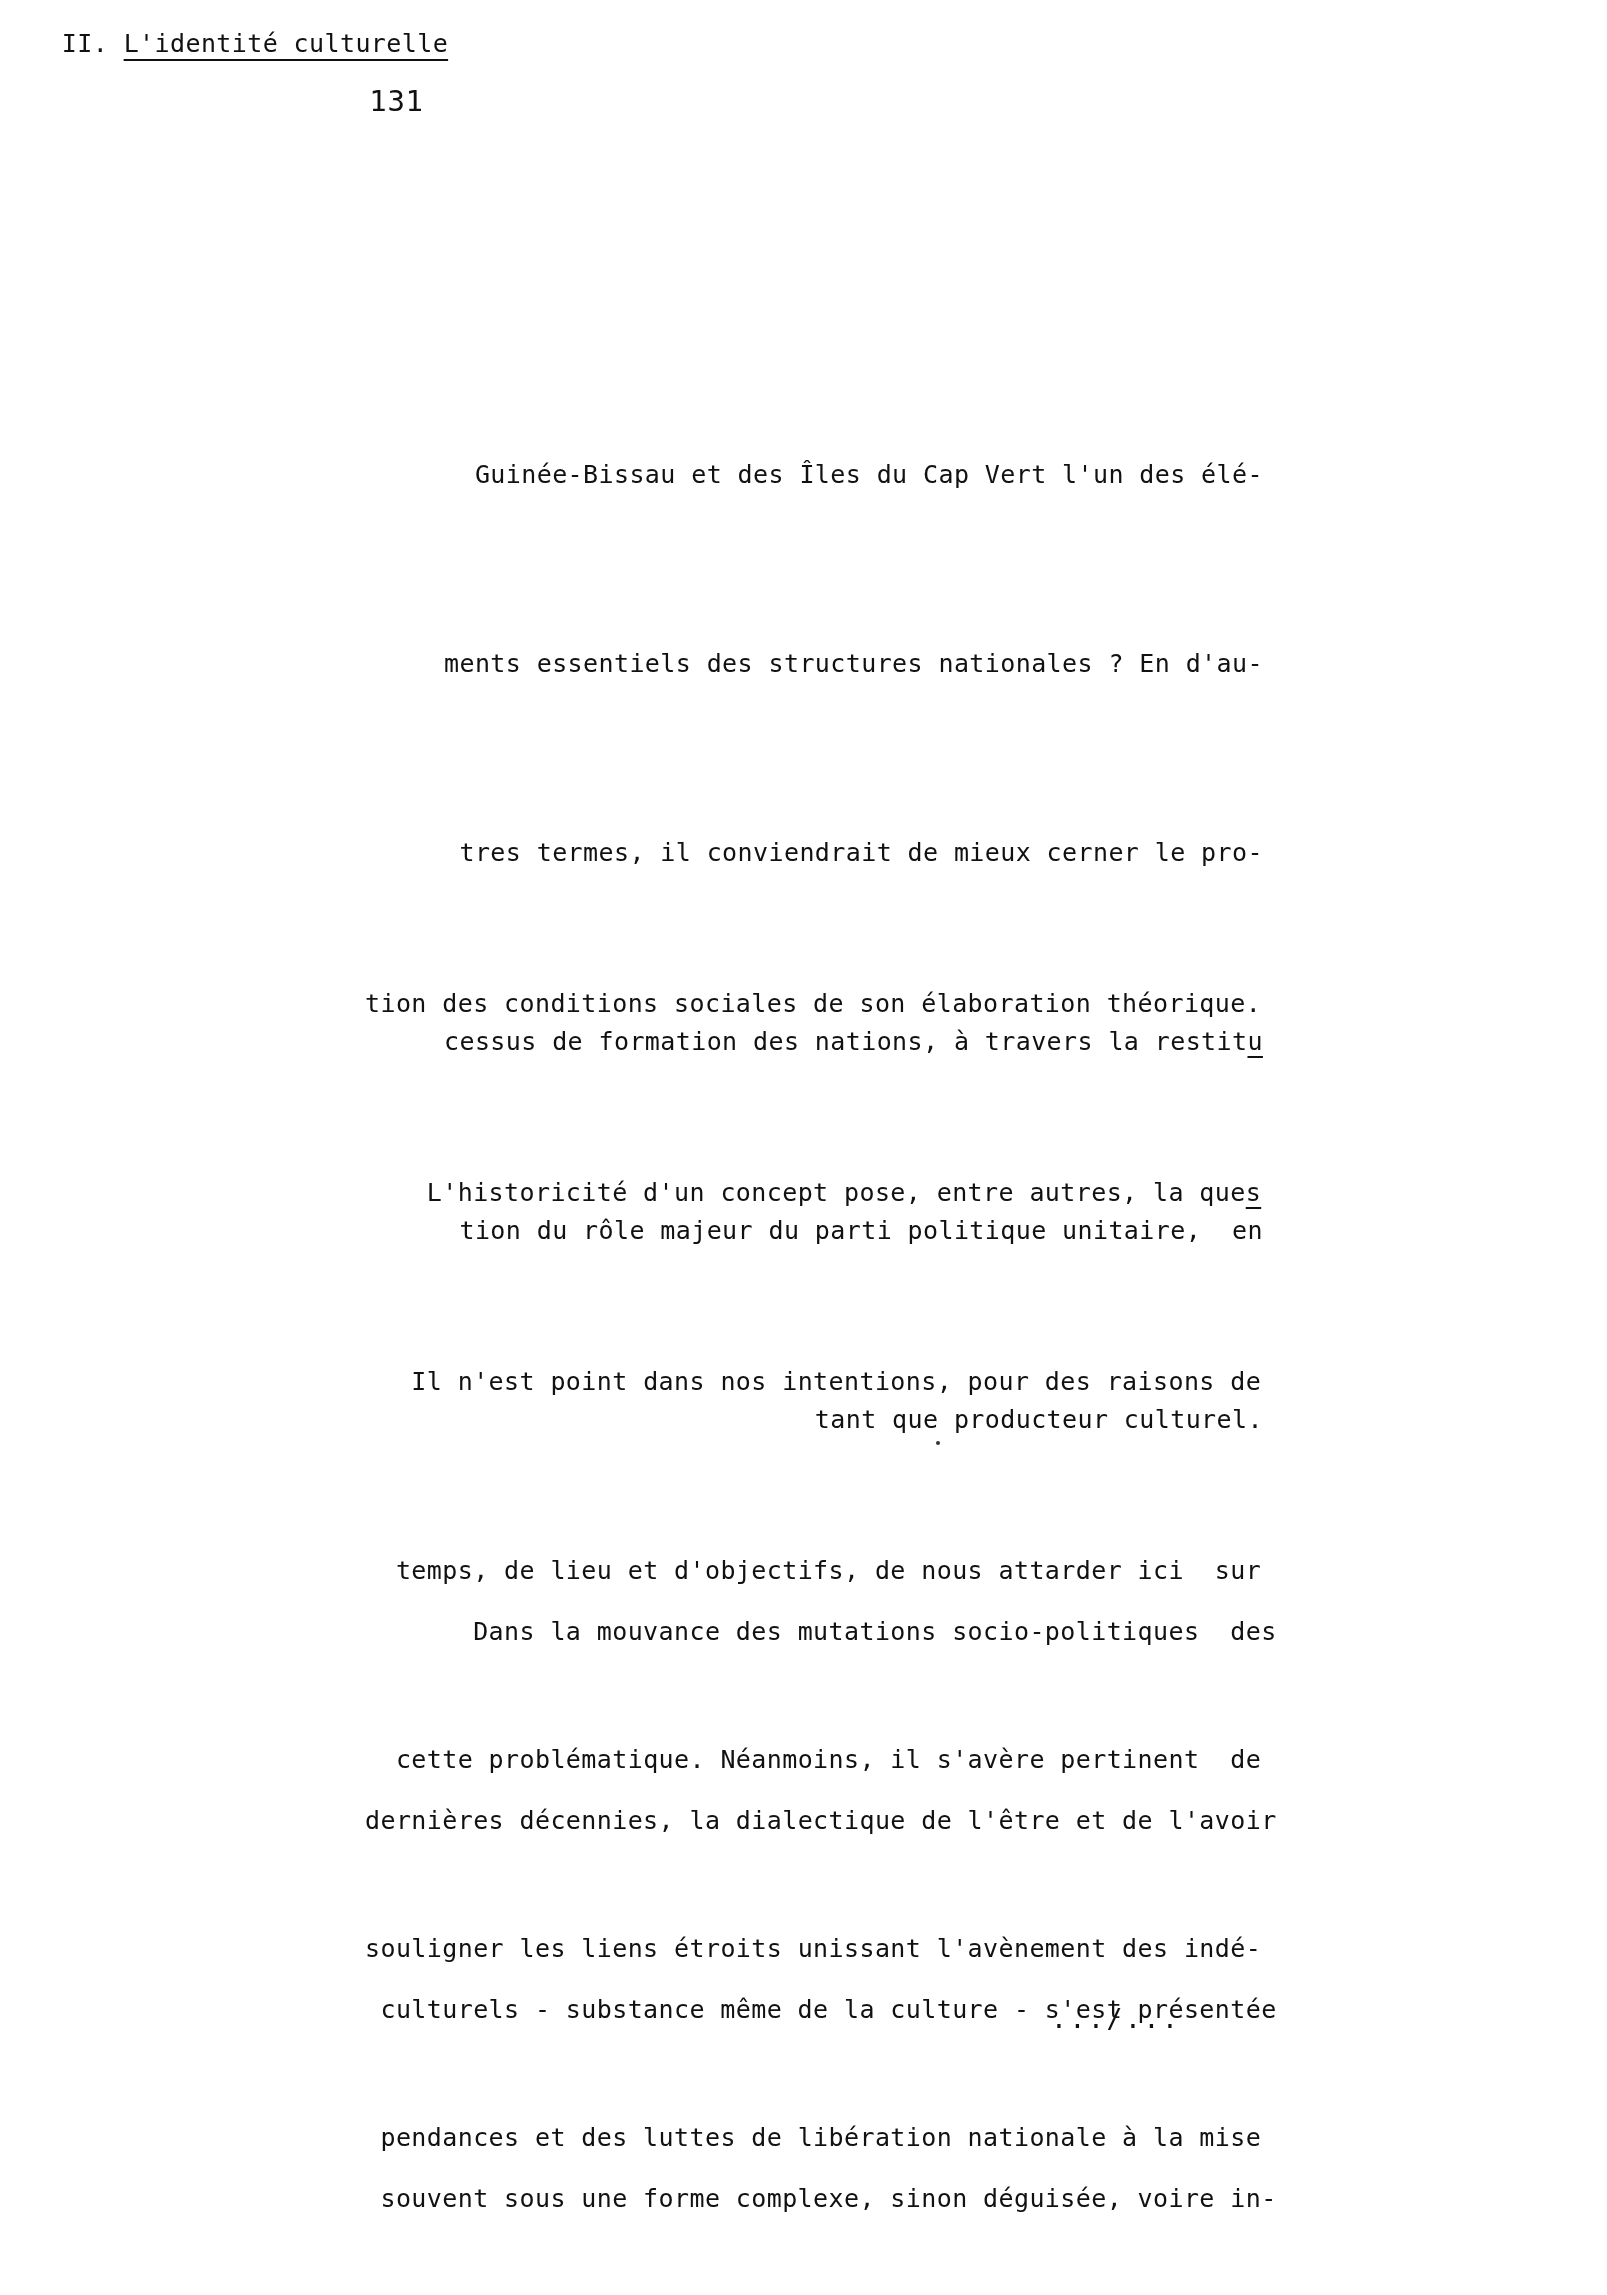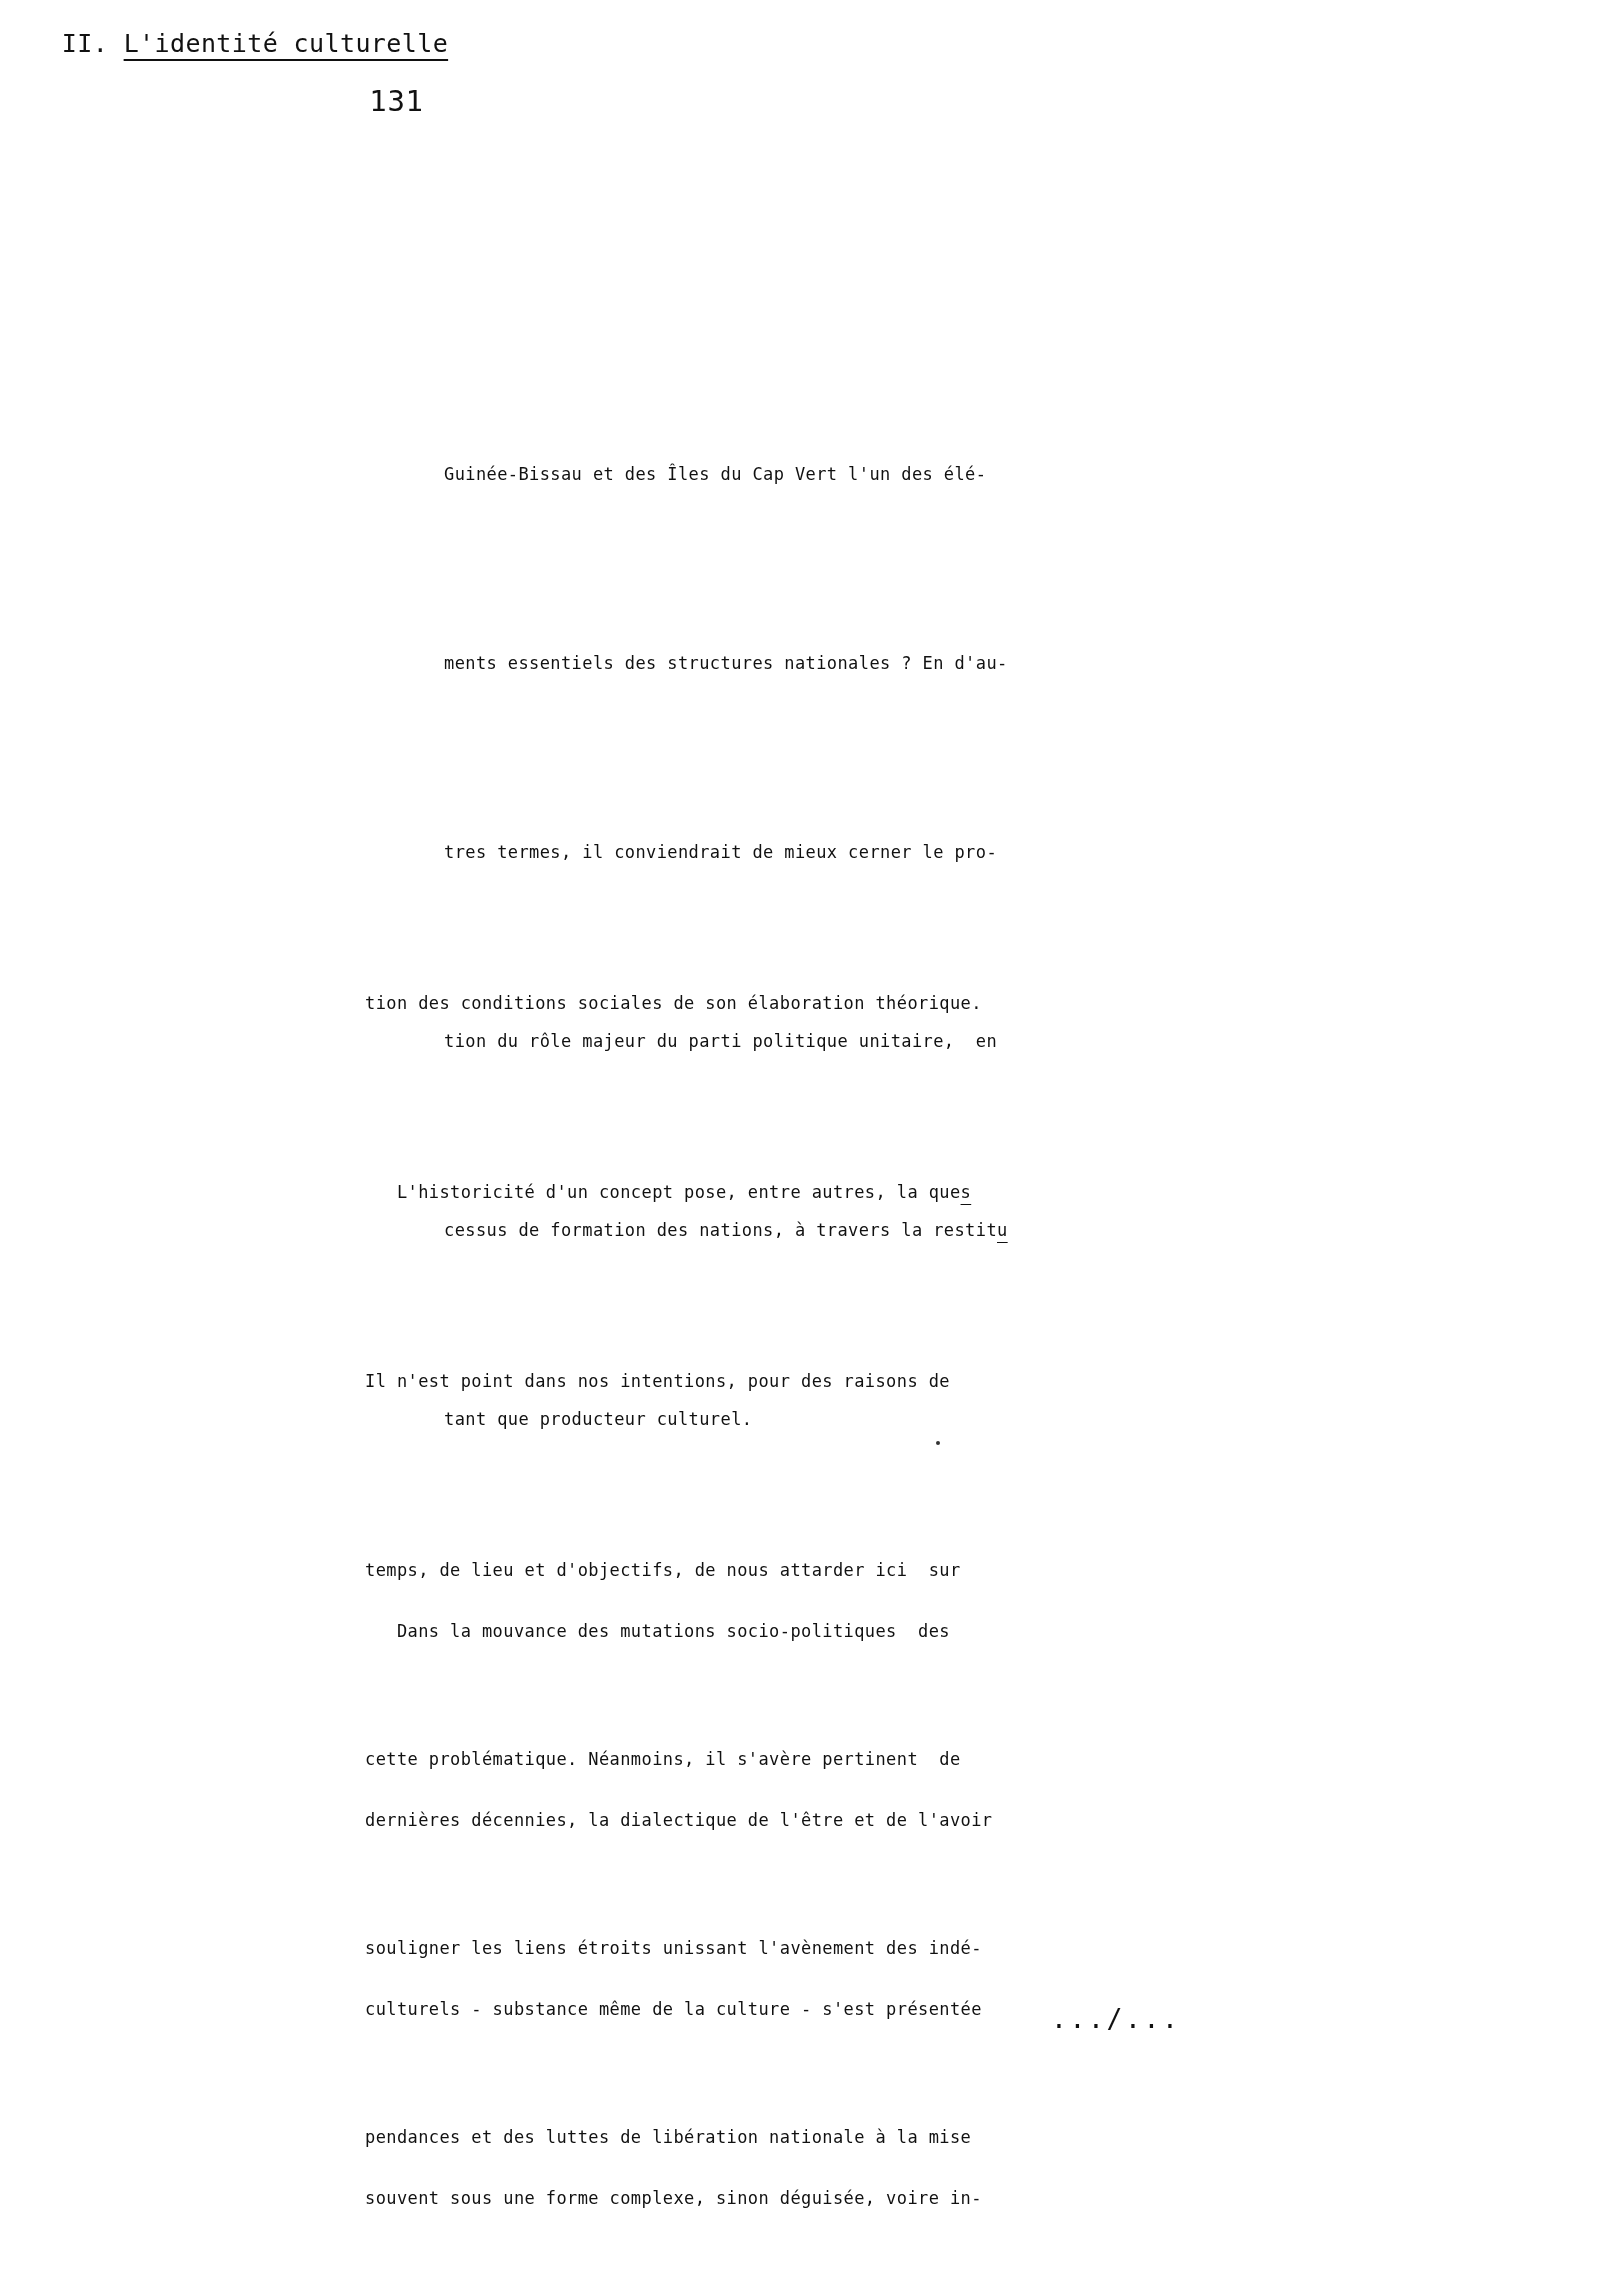--- a/index.html
+++ b/index.html
@@ -26,24 +26,25 @@
     top: 84px;
     left: 0;
     width: 793px;
     text-align: center;
     font-size: 29px;
     letter-spacing: 0.7px;
     font-weight: 500;
   }
   .body-block {
     position: absolute;
-    font-size: 17px;
+    font-size: 25px;
     line-height: 63px;
     letter-spacing: 0.4px;
     white-space: pre;
+    text-align: right;
   }
   
   #para-1 {
     top: 317px;
     left: 444px;
   }
   
   #heading-2 {
     top: 754px;
     left: 296px;
@@ -92,22 +93,22 @@
 <body>
 
 <div class="page">
 
   <div class="page-number">131</div>
 
   <div class="body-block" id="para-1">
     <div>Guinée-Bissau et des Îles du Cap Vert l'un des élé-</div>
     <div>ments essentiels des structures nationales ? En d'au-</div>
     <div>tres termes, il conviendrait de mieux cerner le pro-</div>
+    <div>cessus de formation des nations, à travers la restit<span class="u">u</span></div>
     <div>tion du rôle majeur du parti politique unitaire,  en</div>
-    <div>cessus de formation des nations, à travers la restit<span class="u">u</span></div>
     <div>tant que producteur culturel.</div>
   </div>
 
   <div id="heading-2">
     <span class="heading-number">II. </span><span class="heading-title">L'identité culturelle</span>
   </div>
 
   <div class="body-block" id="para-2">
     <div>tion des conditions sociales de son élaboration théorique.</div>
     <div>   L'historicité d'un concept pose, entre autres, la que<span class="u">s</span></div>

